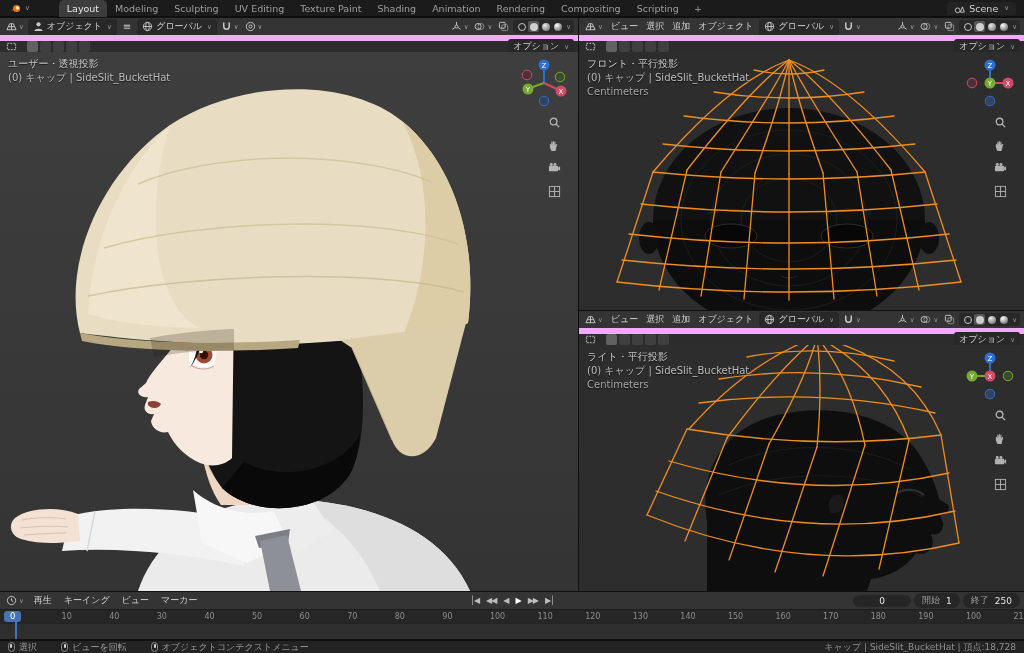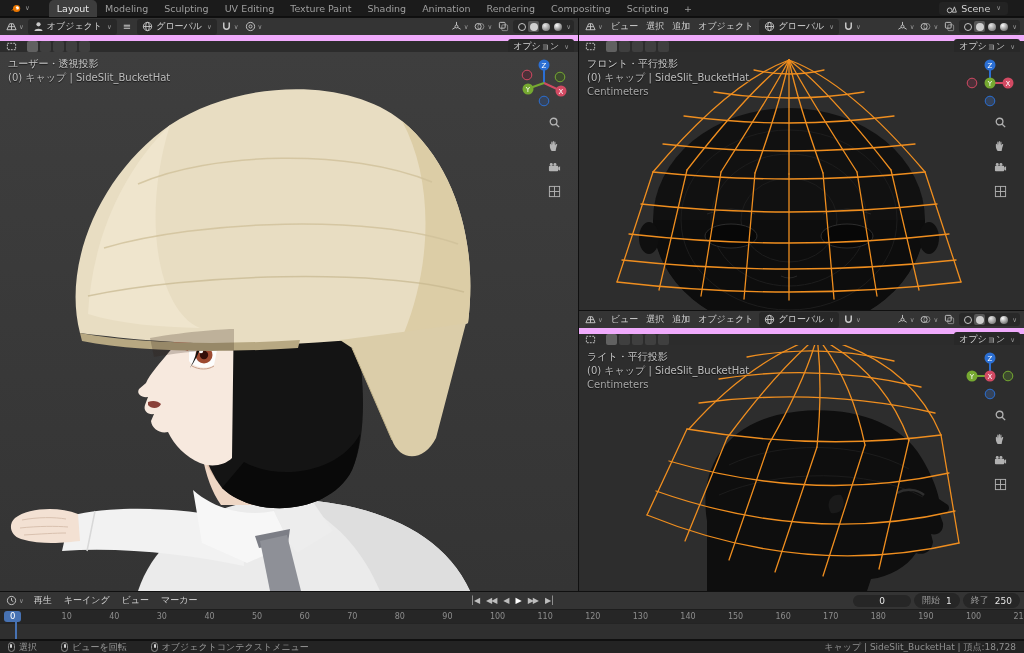--- a/index.html
+++ b/index.html
@@ -5,26 +5,26 @@
 *{margin:0;padding:0;box-sizing:border-box}
 html,body{background:#000}
 #app{position:relative;width:1024px;height:653px;background:#181818;font-family:"DejaVu Sans","Liberation Sans",sans-serif;font-size:9.5px;color:#d2d2d2;overflow:hidden}
 .ic{width:11px;height:11px;flex:none}
 .chev{font-size:6.5px;color:#9a9a9a;margin-left:2px}
 
 .topbar{position:absolute;left:0;top:0;width:1024px;height:17px;background:#1b1b1b;display:flex;align-items:center;padding:0 6px;gap:1px;border-bottom:1px solid #0e0e0e}
 .logo{display:flex;align-items:center;gap:2px;padding:0 4px}
 .menubar{display:flex}
 .menubar .menu{padding:1px 6px;border-radius:3px;color:#d6d6d6}
-.tabs{display:flex;margin-left:14px;height:17px}
+.tabs{display:flex;margin-left:24px;height:17px}
 .tabs .tab{display:flex;align-items:center;padding:0 8px;color:#9e9e9e;border-radius:5px 5px 0 0}
 .tabs .tab.active{background:#3d3d3d;color:#e9e9e9}
 .tab-add{display:flex;align-items:center;padding:0 6px;color:#9e9e9e}
 .spacer{flex:1}
-.scene-sel{display:flex;align-items:center;gap:4px;background:#232323;border-radius:3px;padding:1px 7px;margin-right:10px}
+.scene-sel{display:flex;align-items:center;gap:4px;background:#232323;border-radius:3px;padding:1px 7px;margin-right:2px}
 
 .area{position:absolute;background:#2e2e2e;outline:1px solid #101010}
 .vp-main{left:0;top:18px;width:578px;height:573px}
 .vp-front{left:579px;top:18px;width:445px;height:292px}
 .vp-side{left:579px;top:311px;width:445px;height:280px}
 .hdr{display:flex;align-items:center;height:17px;background:#343434;padding:0 4px;gap:2px;white-space:nowrap;overflow:hidden;font-size:9px}
 .toolrow{display:flex;align-items:center;height:17px;background:#2c2c2c;padding:0 4px;gap:4px;white-space:nowrap;border-top:6px solid #f0abfc;font-size:9px}
 .hbtn{display:flex;align-items:center;padding:1px 2px;border-radius:3px}
 .dd{display:flex;align-items:center;gap:3px;background:#282828;border-radius:3px;padding:1.5px 5px}
 .vmenus{display:flex}

